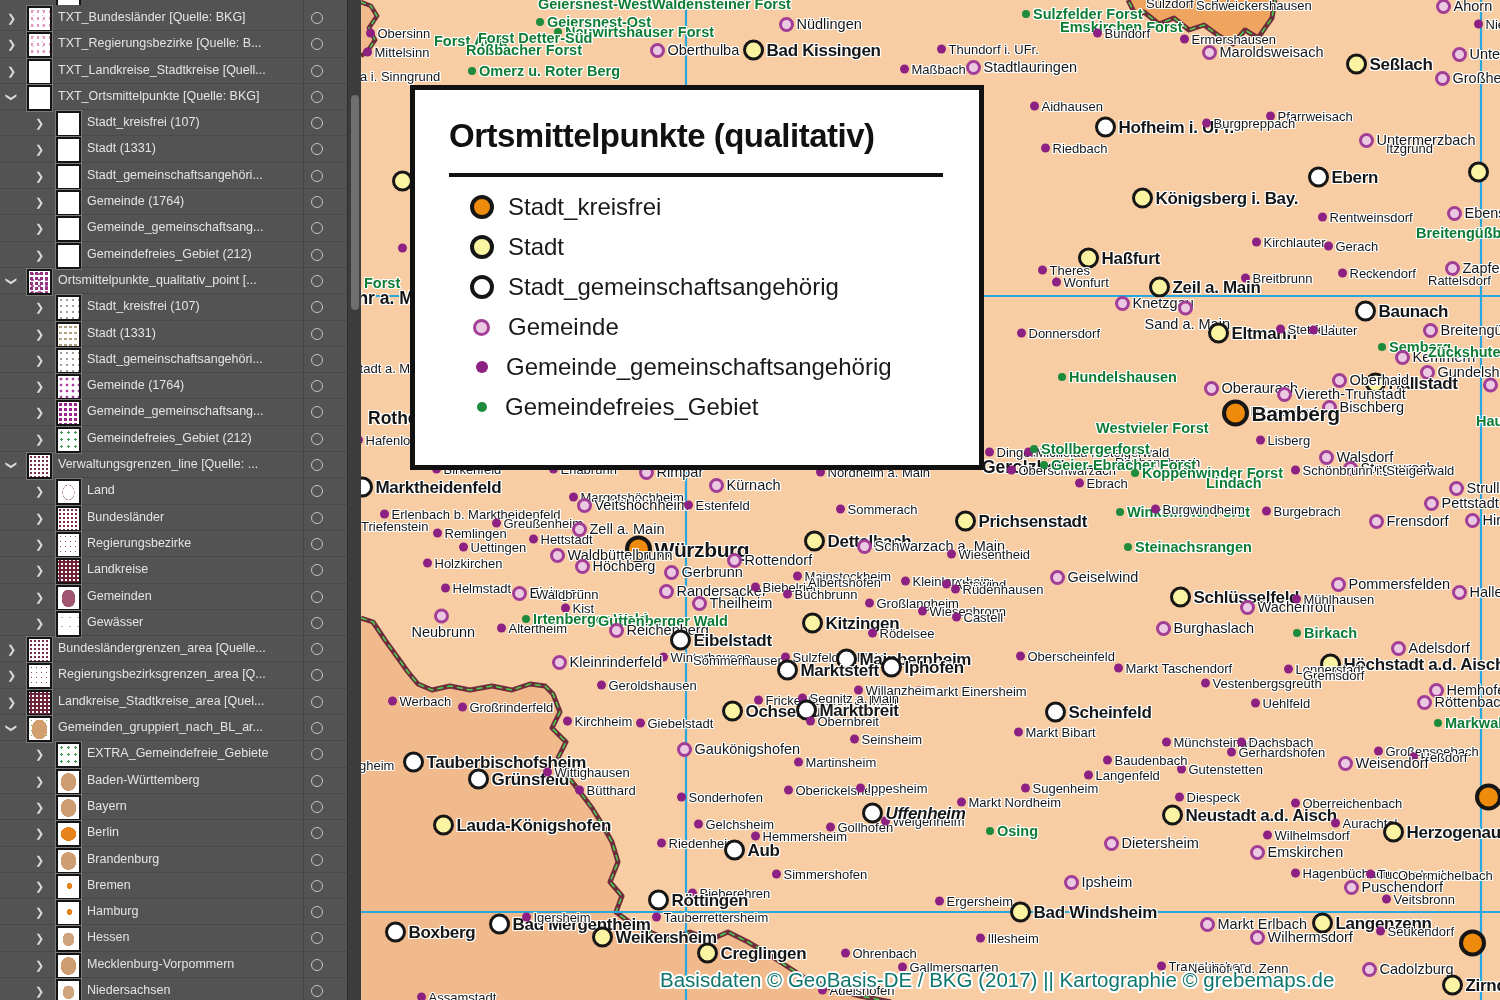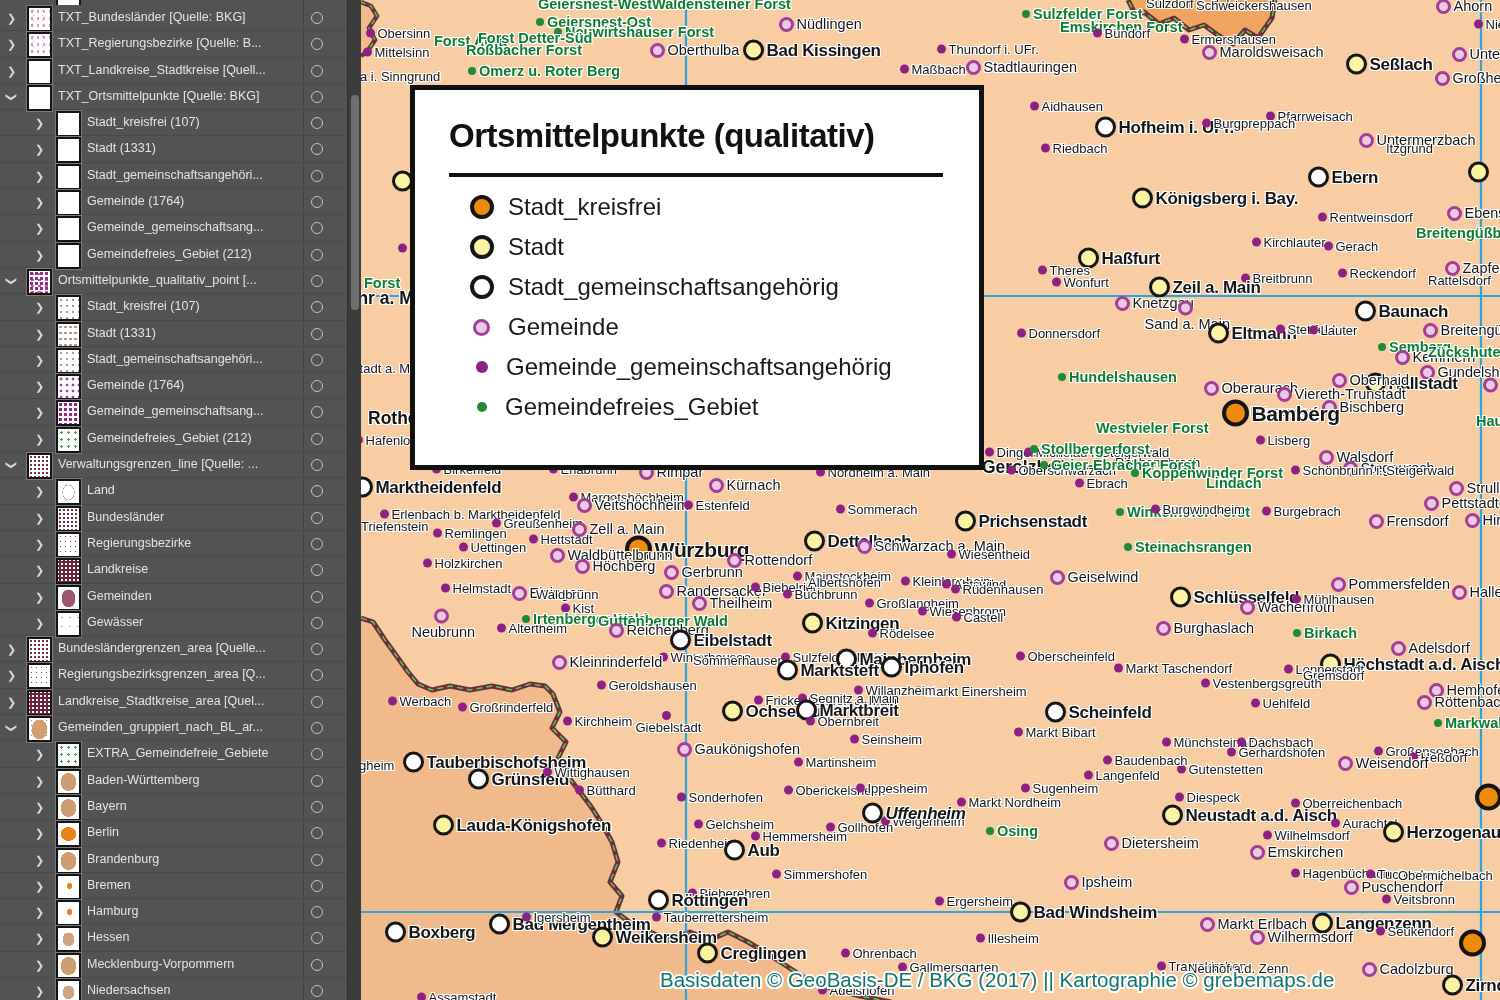--- a/index.html
+++ b/index.html
@@ -1035,21 +1035,21 @@
         <span class="mtx tx-g">Kleinrinderfeld</span>
       </div>
       <div class="ml" style="left: 235.5px; top: 685px;">
         <span class="sym sym-d"></span>
         <span class="mtx tx-d">Geroldshausen</span>
       </div>
       <div class="ml" style="left: 201.5px; top: 721px;">
         <span class="sym sym-d"></span>
         <span class="mtx tx-d">Kirchheim</span>
       </div>
-      <div class="ml" style="left: 274.5px; top: 723px; flex-direction: column;">
+      <div class="ml" style="left: 274.5px; top: 723px;">
         <span class="sym sym-d"></span>
         <span class="mtx tx-d">Giebelstadt</span>
       </div>
       <div class="ml" style="left: 315.5px; top: 749px;">
         <span class="sym sym-g"></span>
         <span class="mtx tx-g">Gaukönigshofen</span>
       </div>
       <div class="ml" style="left: 315.5px; top: 797px;">
         <span class="sym sym-d"></span>
         <span class="mtx tx-d">Sonderhofen</span>

